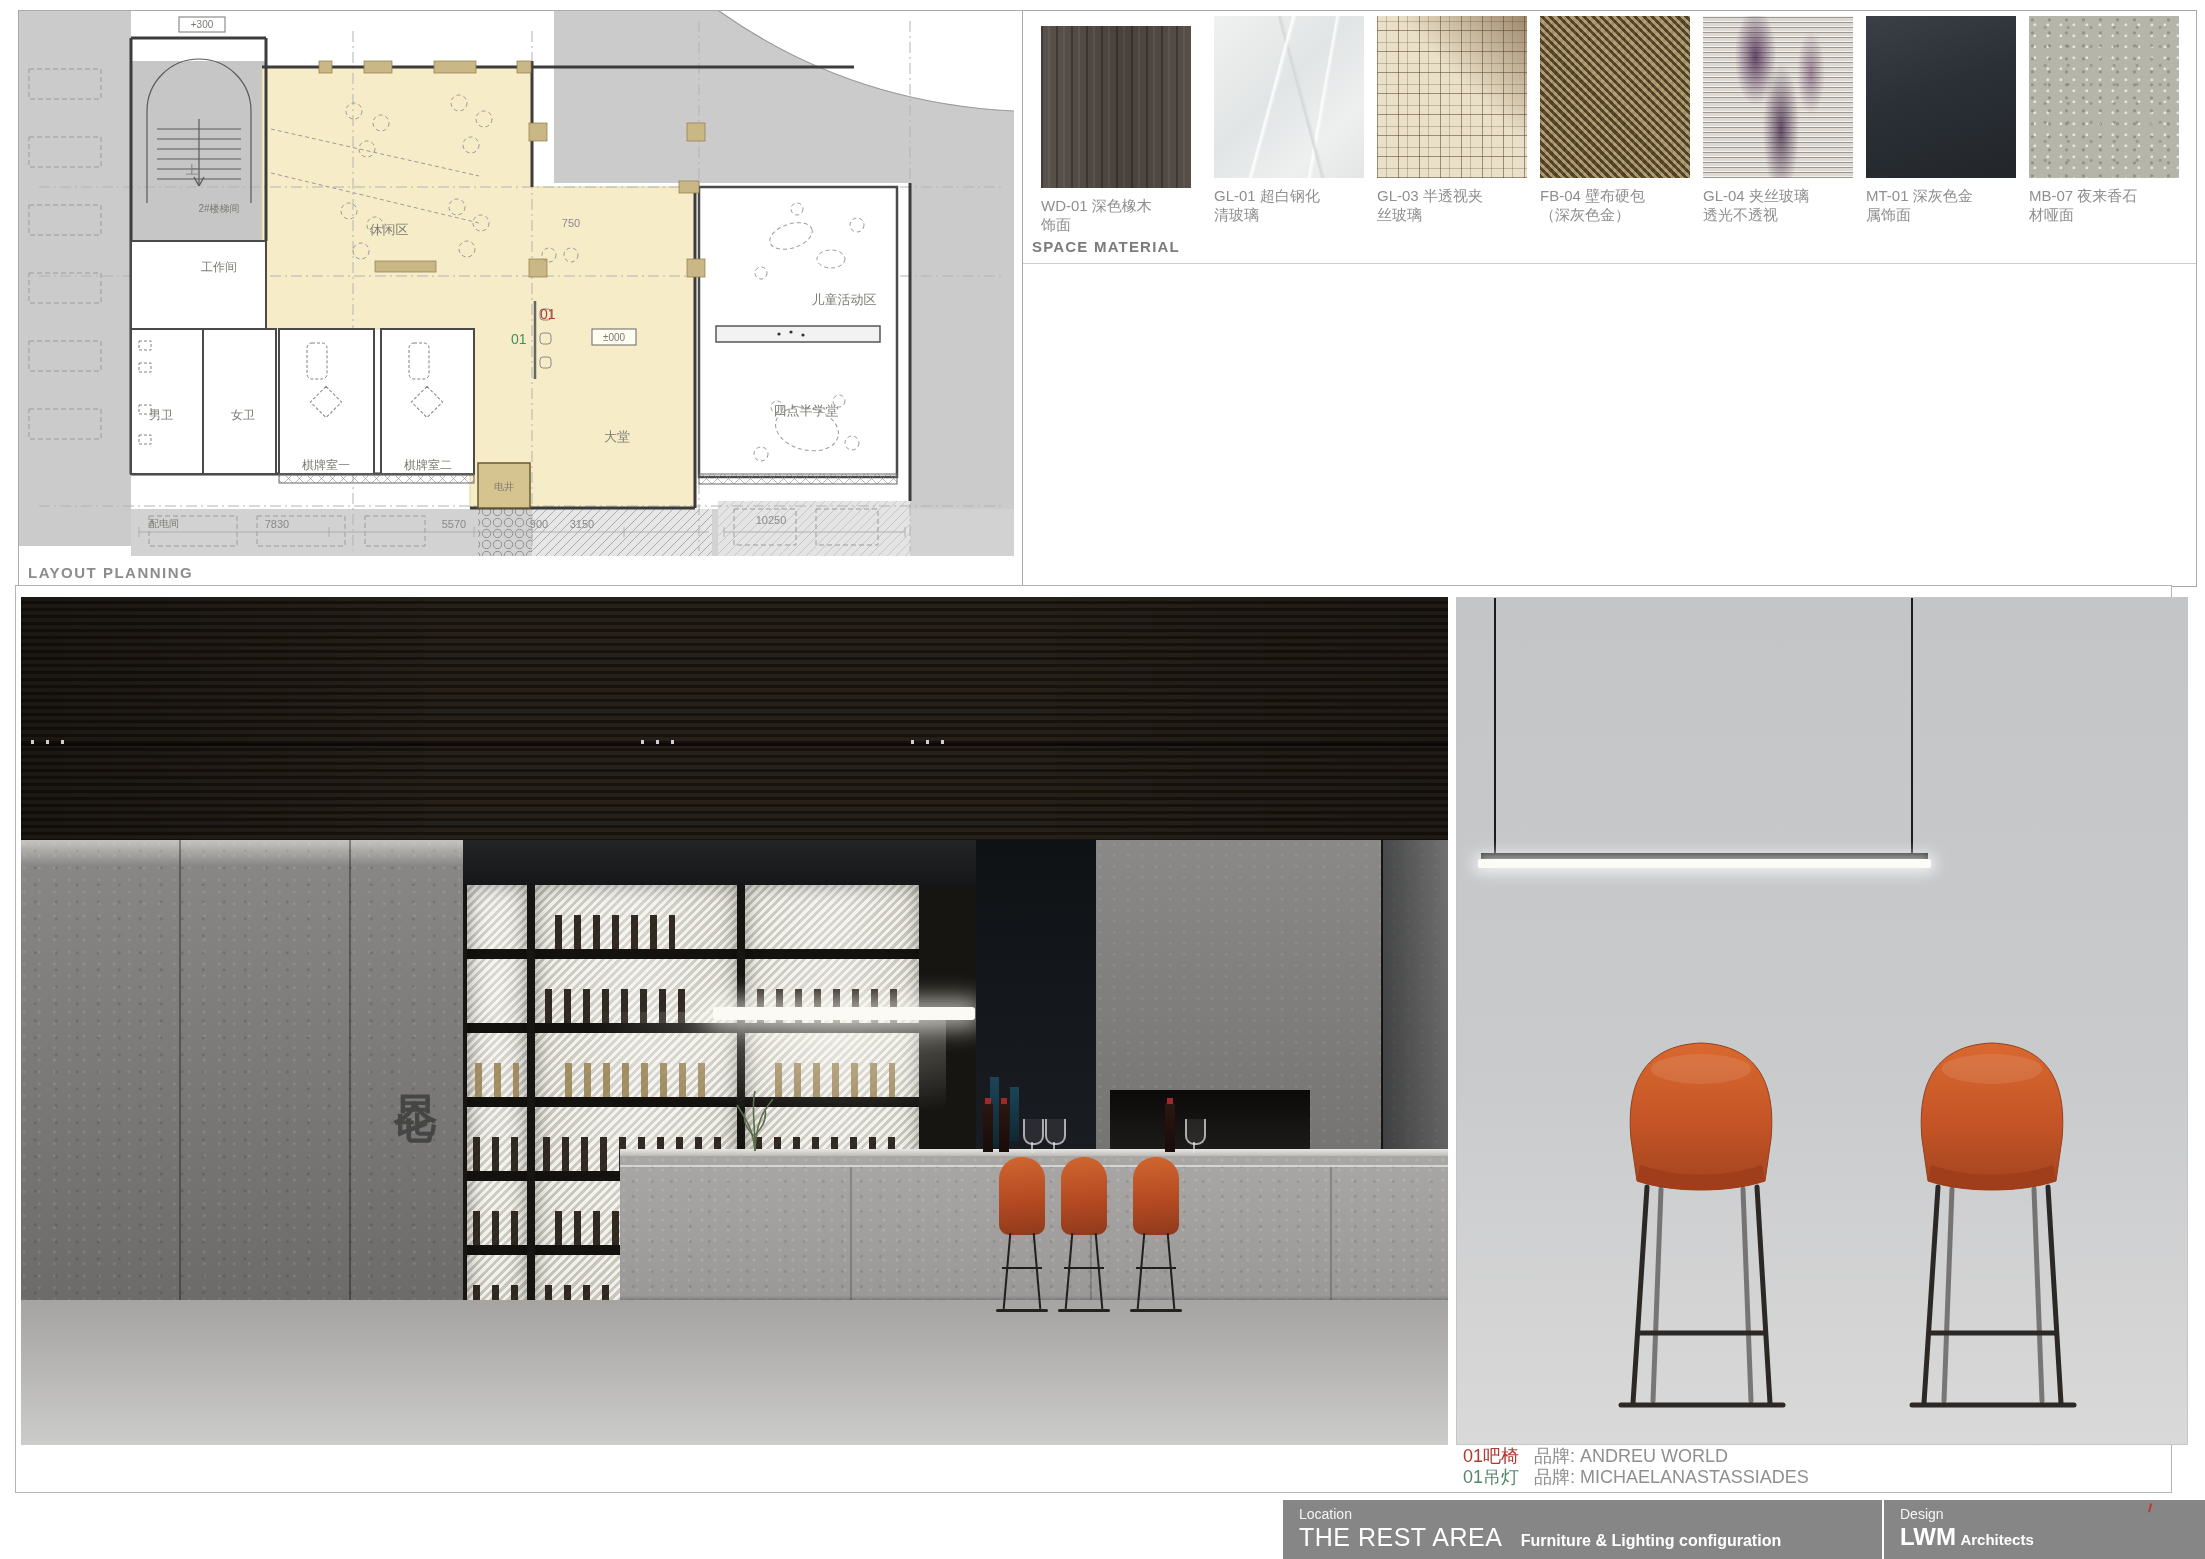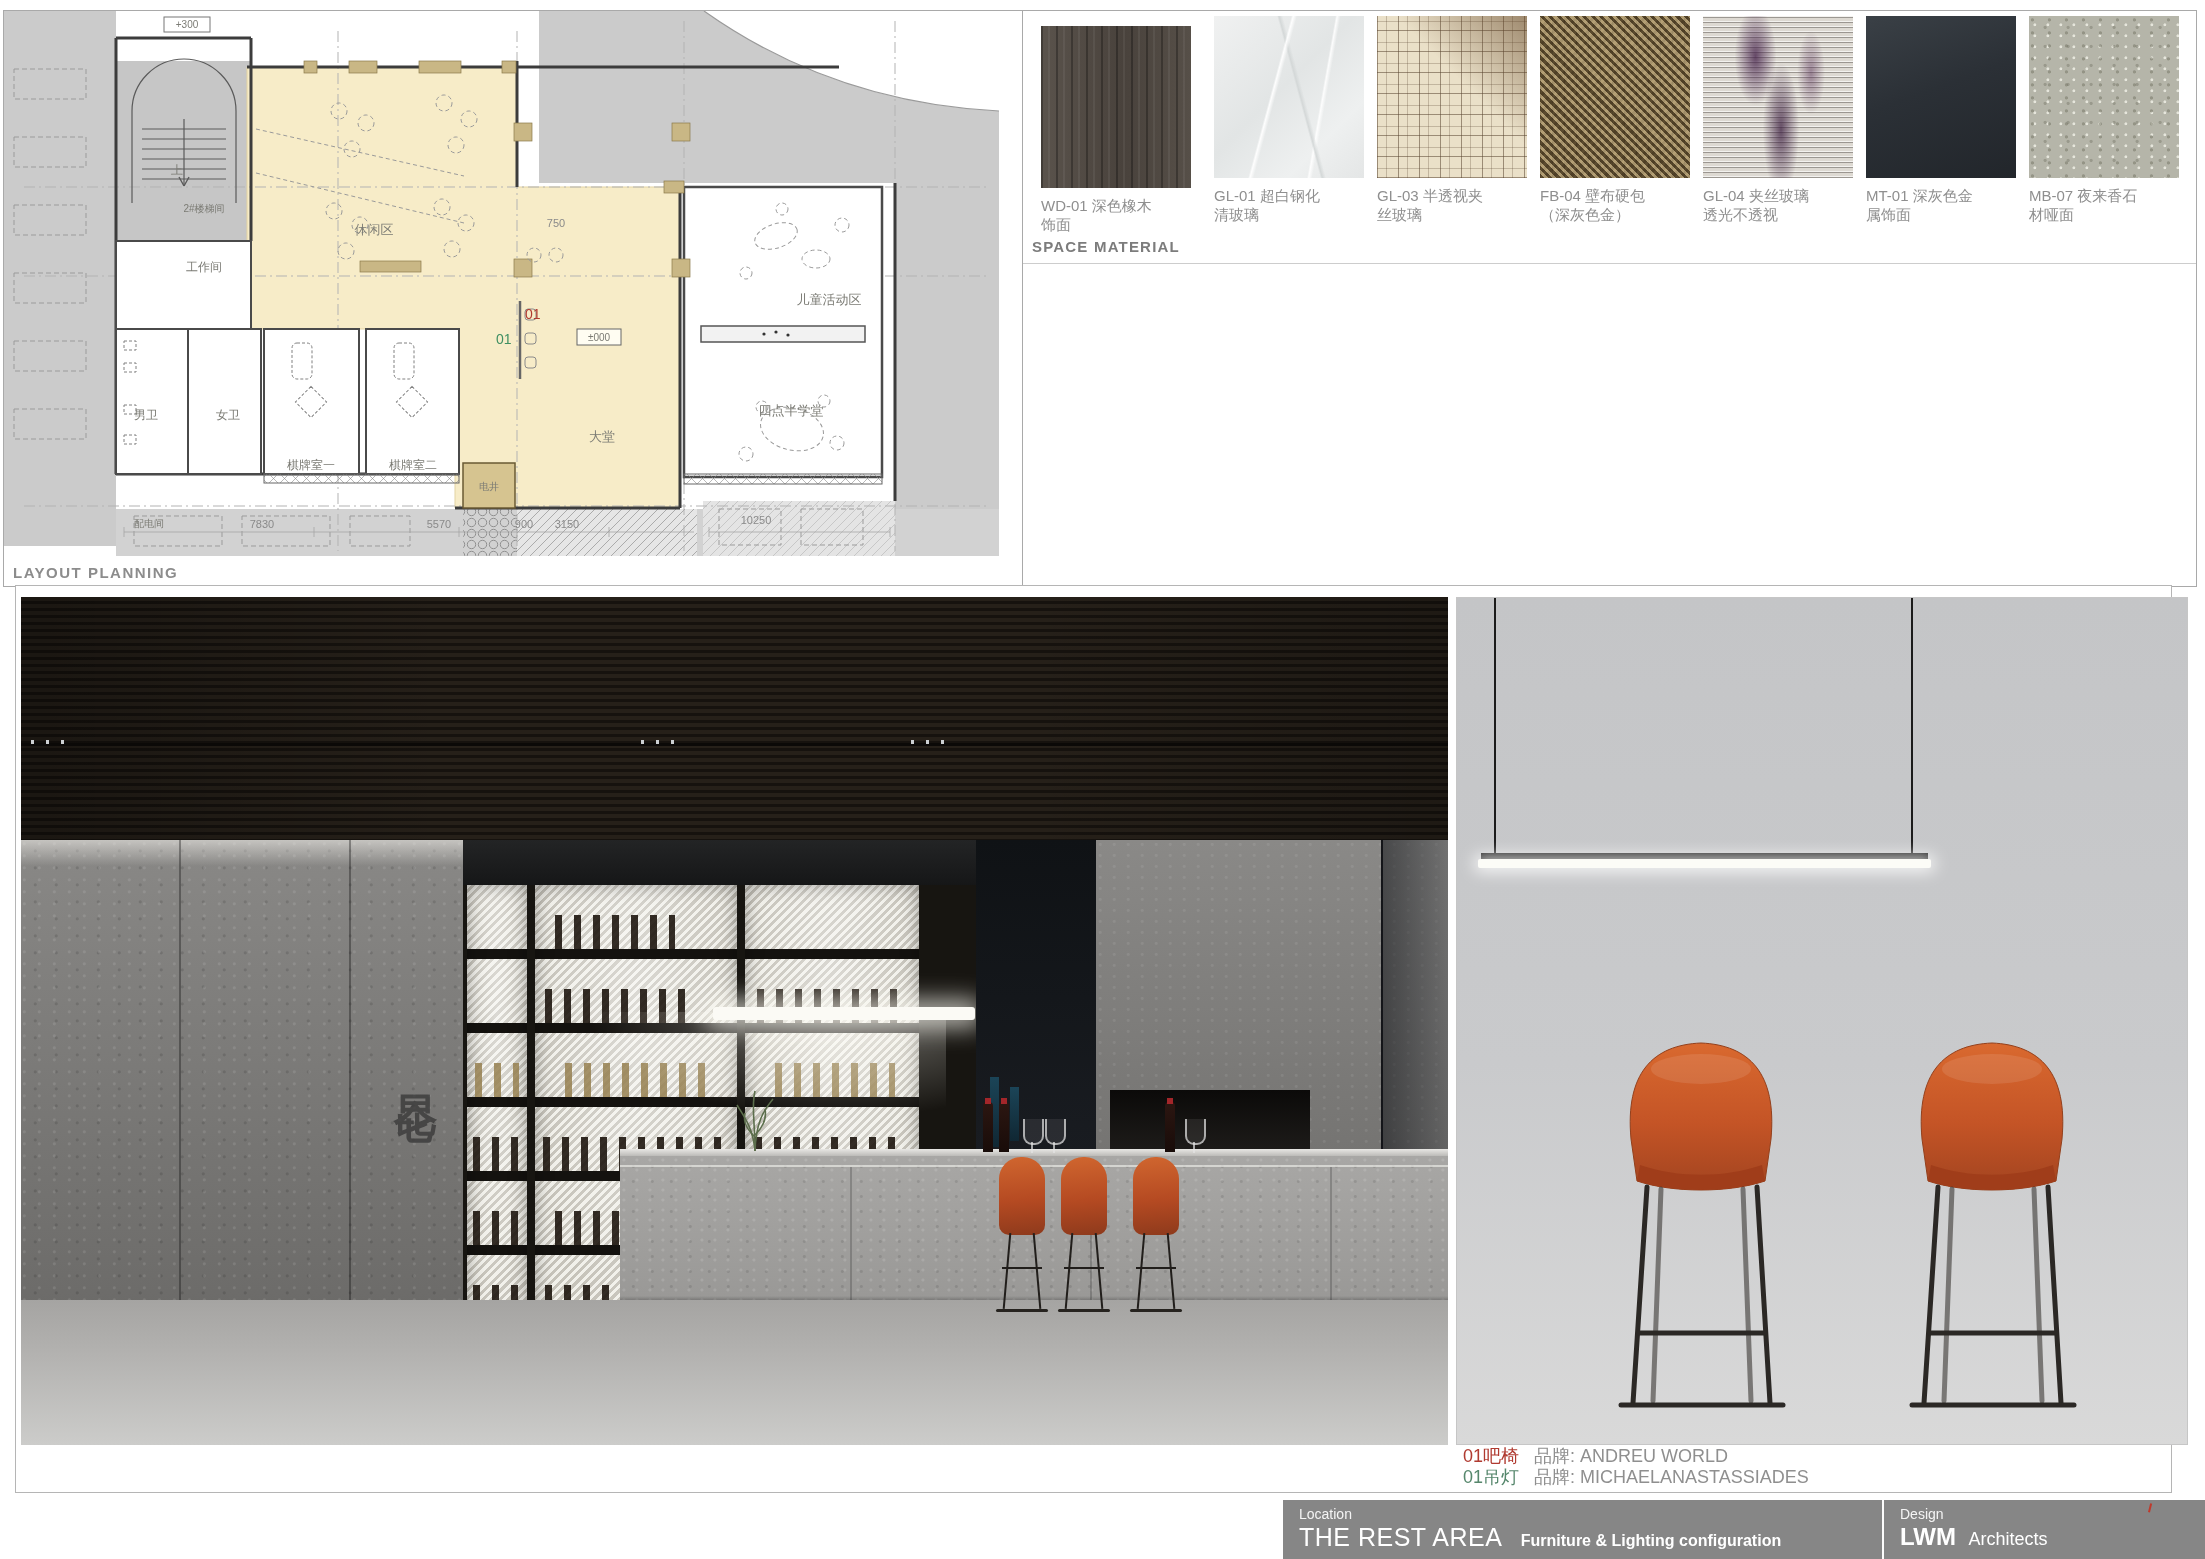--- a/index.html
+++ b/index.html
@@ -1,19 +1,19 @@
 <!DOCTYPE html>
 <html><head>
 <meta charset="utf-8">
 <style>
   html,body{margin:0;padding:0;background:#fff;}
   .board{position:relative;width:2205px;height:1559px;background:#fff;
          font-family:"Liberation Sans", sans-serif;overflow:hidden;}
   .panel{position:absolute;background:#fff;border:1px solid #a9a9a9;box-sizing:border-box;}
-  #plan-panel{left:3px;top:10px;width:1196px;height:577px;}
+  #plan-panel{left:18px;top:10px;width:1196px;height:577px;}
   #mat-panel{left:1022px;top:10px;width:1175px;height:577px;}
   .panel-caption{position:absolute;left:9px;bottom:5px;font-size:15px;font-weight:bold;
                  letter-spacing:1.5px;color:#8c8c8c;}
   
   .swatches{position:absolute;top:5px;left:8px;display:flex;gap:13px;}
   .swatch{width:150px;}
   .chip{width:150px;height:162px;}
   .mat-label{margin-top:8px;font-size:15px;line-height:19px;color:#8f8f8f;}
   #mat-caption{position:absolute;top:227px;left:9px;font-size:15px;font-weight:bold;
                letter-spacing:1.2px;color:#7c7c7c;}
@@ -135,21 +135,21 @@
   #footer{position:absolute;left:1283px;top:1500px;width:922px;height:59px;background:#868686;
           display:flex;color:#fff;}
   .fcell{padding:6px 0 0 16px;box-sizing:border-box;}
   .fcell.loc{width:599px;}
   .fdivider{width:2px;background:#fdfdfd;}
   .flabel{font-size:14px;color:#f4f4f4;}
   .ftitle-row{margin-top:1px;white-space:nowrap;}
   .ftitle{font-size:25px;font-weight:normal;letter-spacing:.5px;}
   .fsub{font-size:16px;font-weight:bold;margin-left:14px;}
   .ftitle2{font-size:24px;font-weight:bold;}
-  .fsub2{font-size:18px;font-weight:normal;margin-left:8px;}
+  .fsub2{font-size:15px;font-weight:bold;}
   #redtick{position:absolute;left:2149px;top:1504px;width:6px;height:9px;
            border-left:2px solid #c0392b;transform:rotate(14deg);}
   
   .ptxt{fill:#7b7b74;font-size:12px;font-family:"Liberation Sans",sans-serif;}
   .ptxt.big{font-size:13px;}
   .ptxt.sm{font-size:10px;}
   .dimtxt{fill:#8a8a8a;font-size:11px;font-family:"Liberation Sans",sans-serif;}
 </style>
 </head>
 <body>

